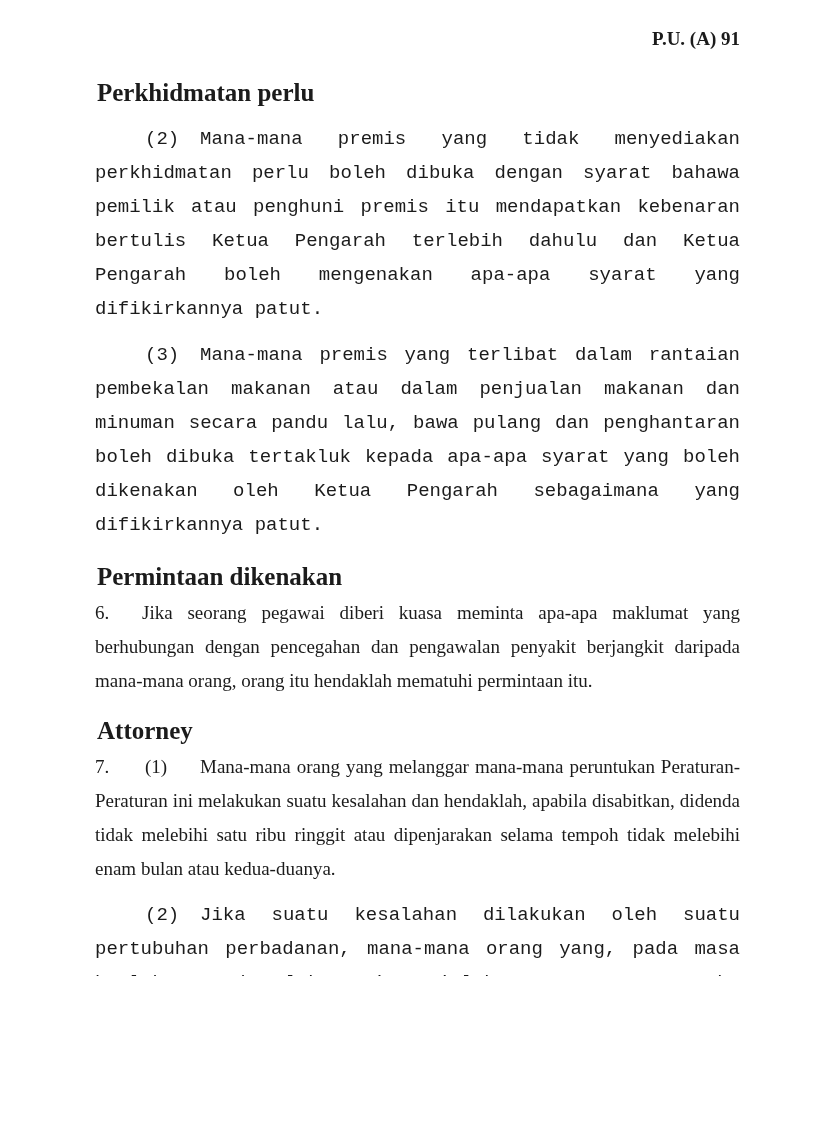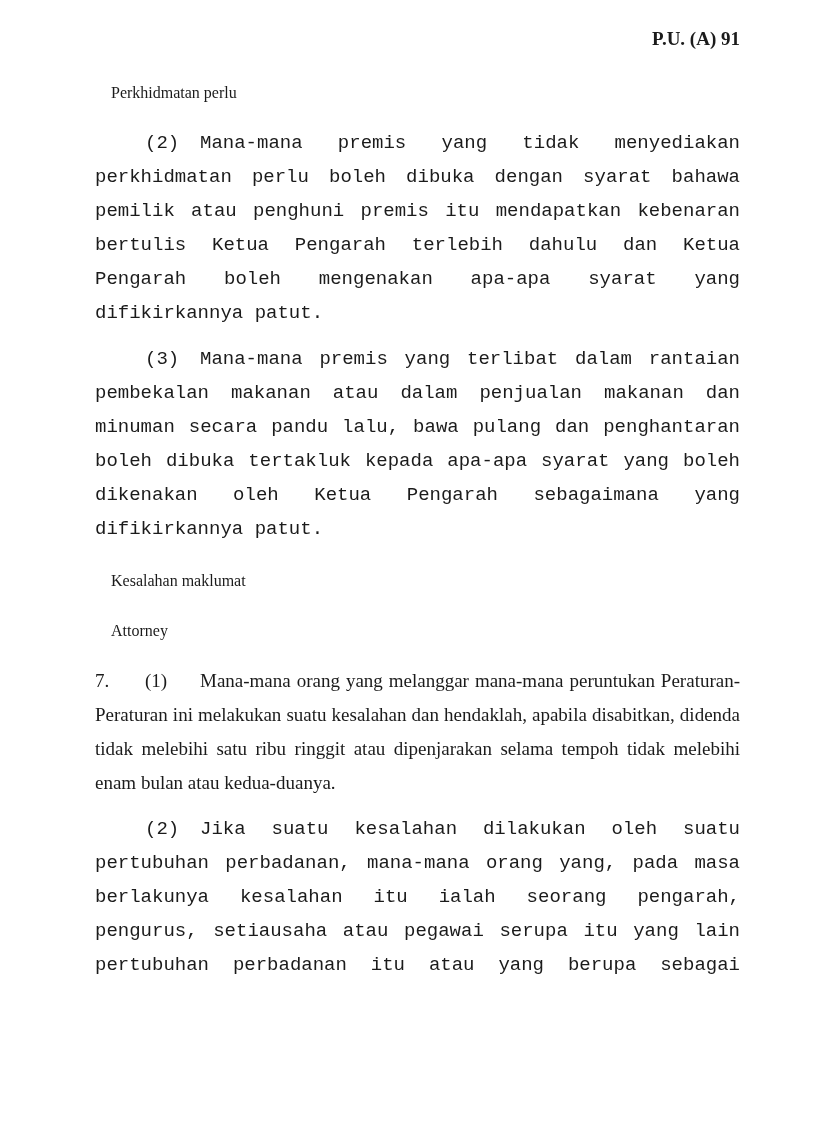--- a/index.html
+++ b/index.html
@@ -18,24 +18,24 @@
     font-size: 19px;
     color: #1b1b1b;
     overflow: hidden;
   }
   .doc-ref {
     text-align: right;
     line-height: 34px;
     font-weight: 600;
   }
   .heading {
-    font-weight: normal;
-    font-size: 16px;
+    font-weight: bold;
+    font-size: 25px;
     line-height: 34px;
-    margin: 16px;
+    margin: 2px;
   }
   .h1 { margin-top: 20px; }
   .h2 { margin-top: 18px; }
   .h3 { margin-top: 16px; }
   .para {
     margin: 0;
     text-align: justify;
     line-height: 34px;
   }
   .para.gap { margin-top: 12px; font-family: Liberation Mono, monospace; }
@@ -74,22 +74,23 @@
 
   <div class="doc-ref">P.U. (A) 91</div>
 
   <h2 class="heading h1">Perkhidmatan perlu</h2>
 
 
   <p class="para gap"><span class="num"></span><span class="subnum">(2)</span><span>Mana-mana premis yang tidak menyediakan perkhidmatan perlu boleh dibuka dengan syarat bahawa pemilik atau penghuni premis itu mendapatkan kebenaran bertulis Ketua Pengarah terlebih dahulu dan Ketua Pengarah boleh mengenakan apa-apa syarat yang difikirkannya patut.</span></p>
 
   <p class="para gap"><span class="num"></span><span class="subnum">(3)</span><span>Mana-mana premis yang terlibat dalam rantaian pembekalan makanan atau dalam penjualan makanan dan minuman secara pandu lalu, bawa pulang dan penghantaran boleh dibuka tertakluk kepada apa-apa syarat yang boleh dikenakan oleh Ketua Pengarah sebagaimana yang difikirkannya patut.</span></p>
 
-  <h2 class="heading h2">Kesalahan maklumat</h2>
+  <h2 class="heading h2">Permintaan dikenakan</h2>
 
+  <p class="para"><span class="num narrow">6.</span><span>Jika seorang pegawai diberi kuasa meminta apa-apa maklumat yang berhubungan dengan pencegahan dan pengawalan penyakit berjangkit daripada mana-mana orang, orang itu hendaklah mematuhi permintaan itu.</span></p>
 
   <h2 class="heading h3">Attorney</h2>
 
   <p class="para"><span class="num">7.</span><span class="subnum">(1)</span><span>Mana-mana orang yang melanggar mana-mana peruntukan Peraturan-Peraturan ini melakukan suatu kesalahan dan hendaklah, apabila disabitkan, didenda tidak melebihi satu ribu ringgit atau dipenjarakan selama tempoh tidak melebihi enam bulan atau kedua-duanya.</span></p>
 
   <p class="para gap"><span class="num"></span><span class="subnum">(2)</span><span>Jika suatu kesalahan dilakukan oleh suatu pertubuhan perbadanan, mana-mana orang yang, pada masa berlakunya kesalahan itu ialah seorang pengarah, pengurus, setiausaha atau pegawai serupa itu yang lain pertubuhan perbadanan itu atau yang berupa sebagai bertindak dalam apa-apa kapasiti atau yang mengikut apa-apa cara atau apa-apa takat bertanggungjawab bagi pengurusan hal ehwal pertubuhan perbadanan itu atau telah membantu dalam pengurusan itu—</span></p>
 
   <div class="footer">
     <div class="page-number">4</div>
   </div>

